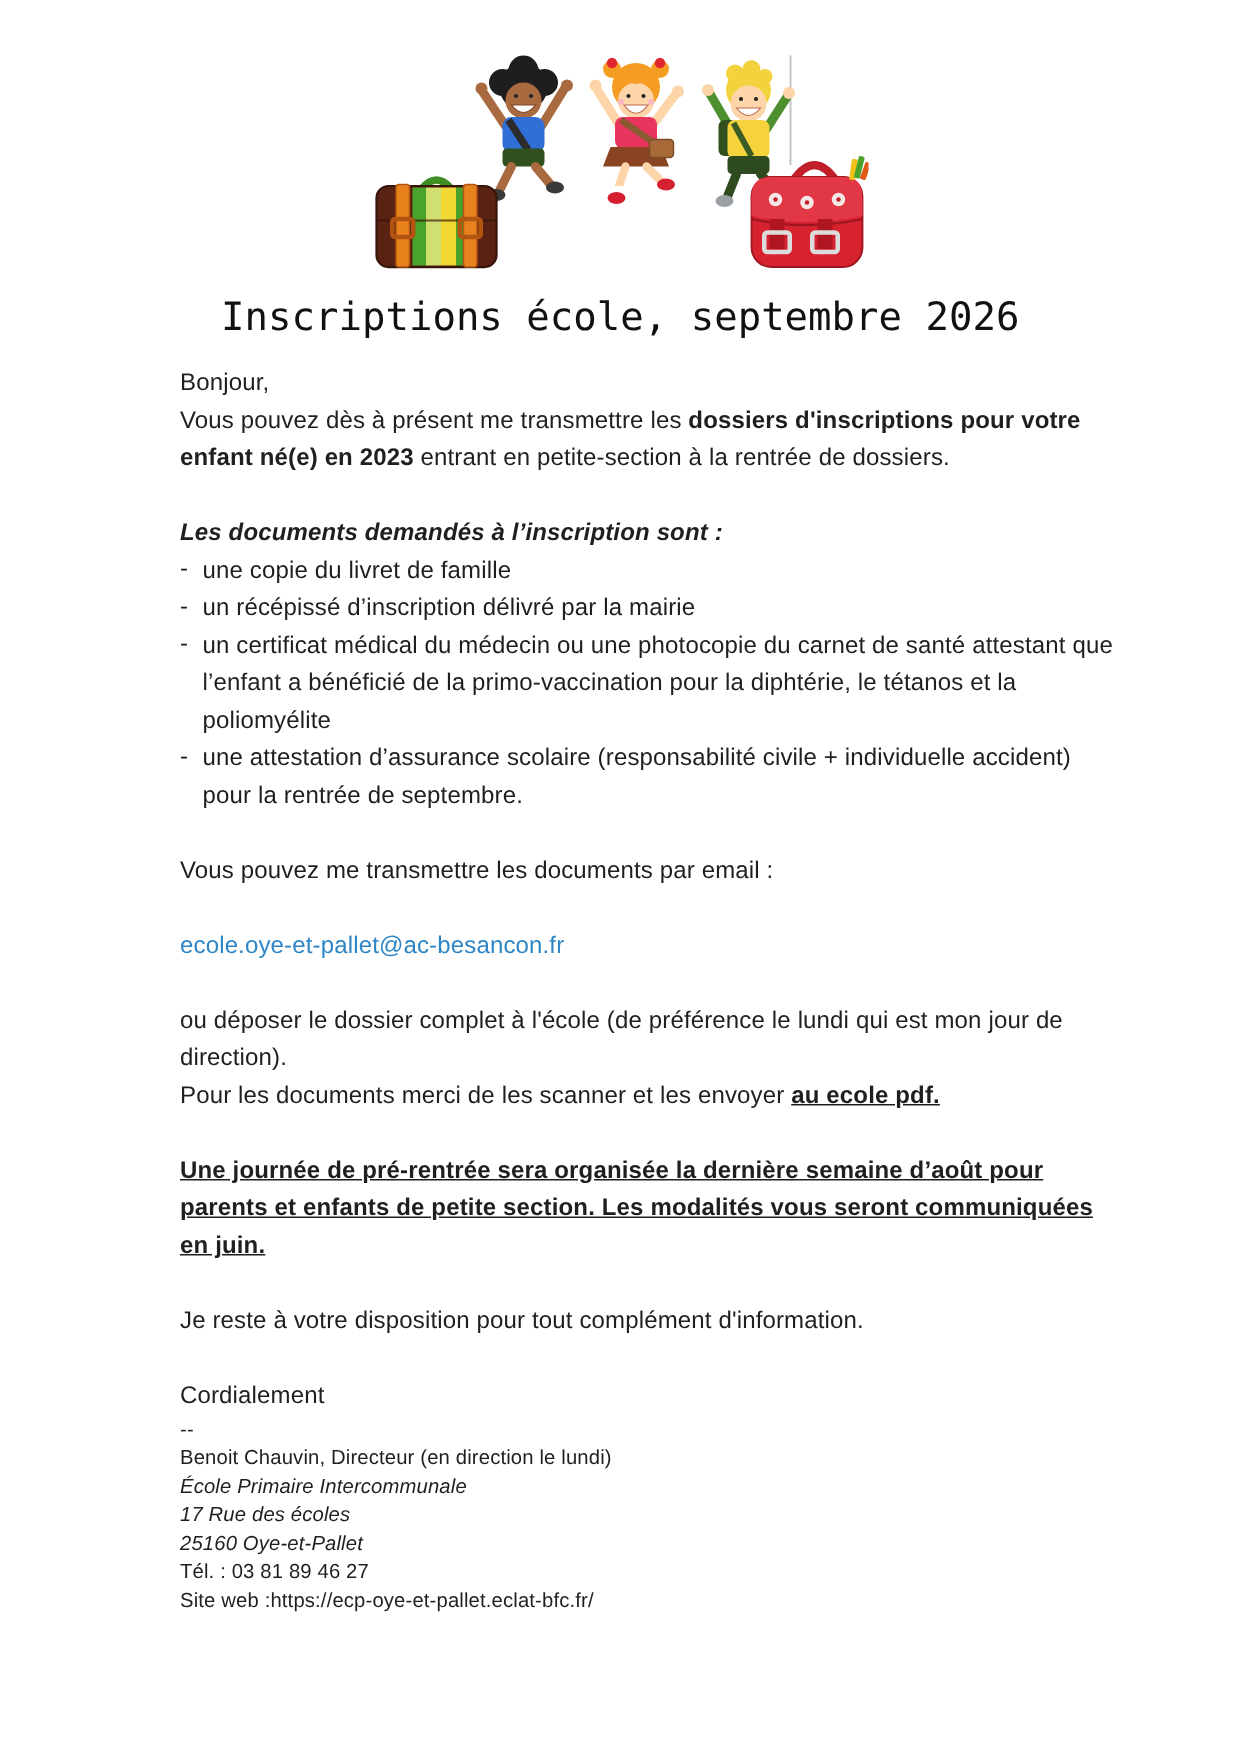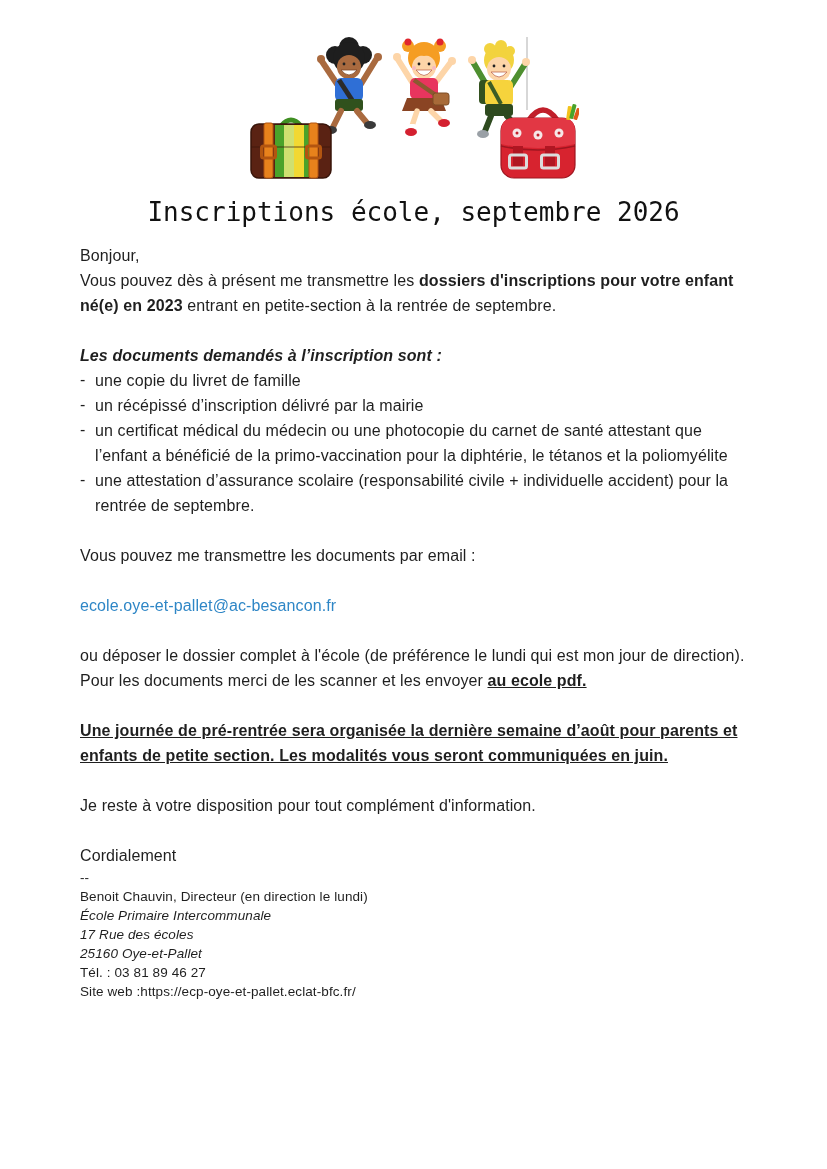--- a/index.html
+++ b/index.html
@@ -30,20 +30,21 @@
     white-space:nowrap;
   }
 
   
   .content {
     margin-top:16px;
     padding:0 82px 0 80px;
     font-size:16px;
     line-height:25px;
     letter-spacing:0.1px;
+    margin-left:40px;
   }
   .para { margin:0; }
   .para-gap { margin-bottom:25px; }
   .bold { font-weight:700; }
   .bold-italic { font-weight:700; font-style:italic; }
   .bold-underline { font-weight:700; text-decoration:underline; }
 
   ul.doc-list { list-style:none; }
   ul.doc-list li { position:relative; padding-left:15px; }
   ul.doc-list li .dash { position:absolute; left:0; top:-1px; }
@@ -179,21 +180,21 @@
       </g>
     </svg>
   </div>
 
   <h1 class="doc-title">Inscriptions école, septembre 2026</h1>
 
   <div class="content">
 
     <div class="para">Bonjour,</div>
 
-    <p class="para para-gap"><span>Vous pouvez dès à présent me transmettre les </span><span class="bold">dossiers d'inscriptions pour votre enfant né(e) en 2023</span><span> entrant en petite-section à la rentrée de septembre.</span></p>
+    <p class="para para-gap"><span>Vous pouvez dès à présent me transmettre les </span><span class="bold">dossiers d'inscriptions pour votre enfant né(e) en 2023</span><span> entrant en petite-section à la rentrée de dossiers.</span></p>
 
     <p class="para bold-italic">Les documents demandés à l’inscription sont :</p>
 
     <ul class="doc-list para-gap">
       <li><span class="dash">-</span><span>une copie du livret de famille</span></li>
       <li><span class="dash">-</span><span>un récépissé d’inscription délivré par la mairie</span></li>
       <li><span class="dash">-</span><span>un certificat médical du médecin ou une photocopie du carnet de santé attestant que l’enfant a bénéficié de la primo-vaccination pour la diphtérie, le tétanos et la poliomyélite</span></li>
       <li><span class="dash">-</span><span>une attestation d’assurance scolaire (responsabilité civile + individuelle accident) pour la rentrée de septembre.</span></li>
     </ul>
 

